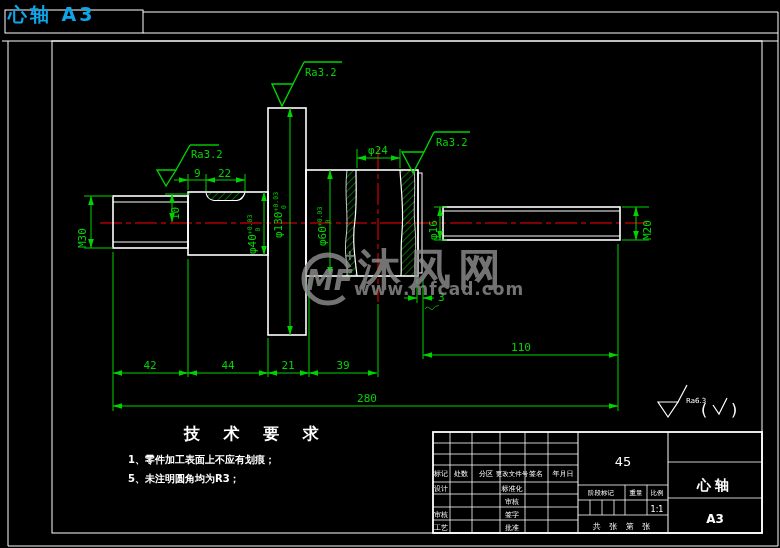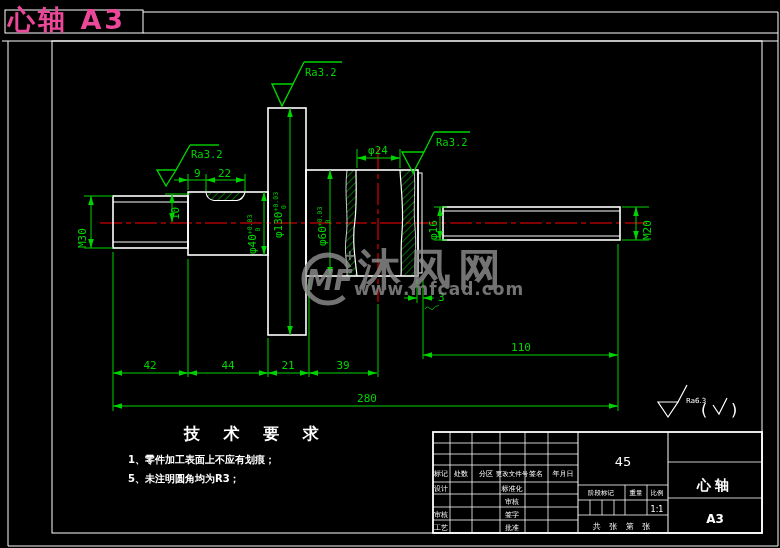--- a/index.html
+++ b/index.html
@@ -1,18 +1,18 @@
 <!DOCTYPE html>
 <html><head>
 <meta charset="utf-8">
 <style>
   html,body{margin:0;padding:0;background:#000;}
   .stage{position:relative;width:780px;height:548px;background:#000;overflow:hidden;
          font-family:"DejaVu Sans",sans-serif;}
-  .tab-title{position:absolute;left:8px;top:2px;color:#ec4899;font-size:27px;
+  .tab-title{position:absolute;left:8px;top:2px;color:#0ea5e9;font-size:19px;
              font-weight:bold;letter-spacing:3px;white-space:nowrap;z-index:6;}
   .techreq{position:absolute;left:128px;top:424px;color:#ffffff;z-index:5;}
   .techreq .t{font-size:16px;font-weight:bold;letter-spacing:9px;margin:0 0 5px 56px;}
   .techreq .i{font-size:10px;font-weight:bold;line-height:19px;white-space:nowrap;}
   .watermark{position:absolute;left:300px;top:240px;width:230px;height:75px;
              color:#8d8d8d;opacity:.82;z-index:4;pointer-events:none;}
   .wm-name{position:absolute;left:58px;top:1px;font-size:43px;font-weight:bold;
            letter-spacing:7px;white-space:nowrap;}
   .wm-url{position:absolute;left:54px;top:39px;font-size:17px;font-weight:bold;
           letter-spacing:1px;font-family:"DejaVu Sans",sans-serif;}

